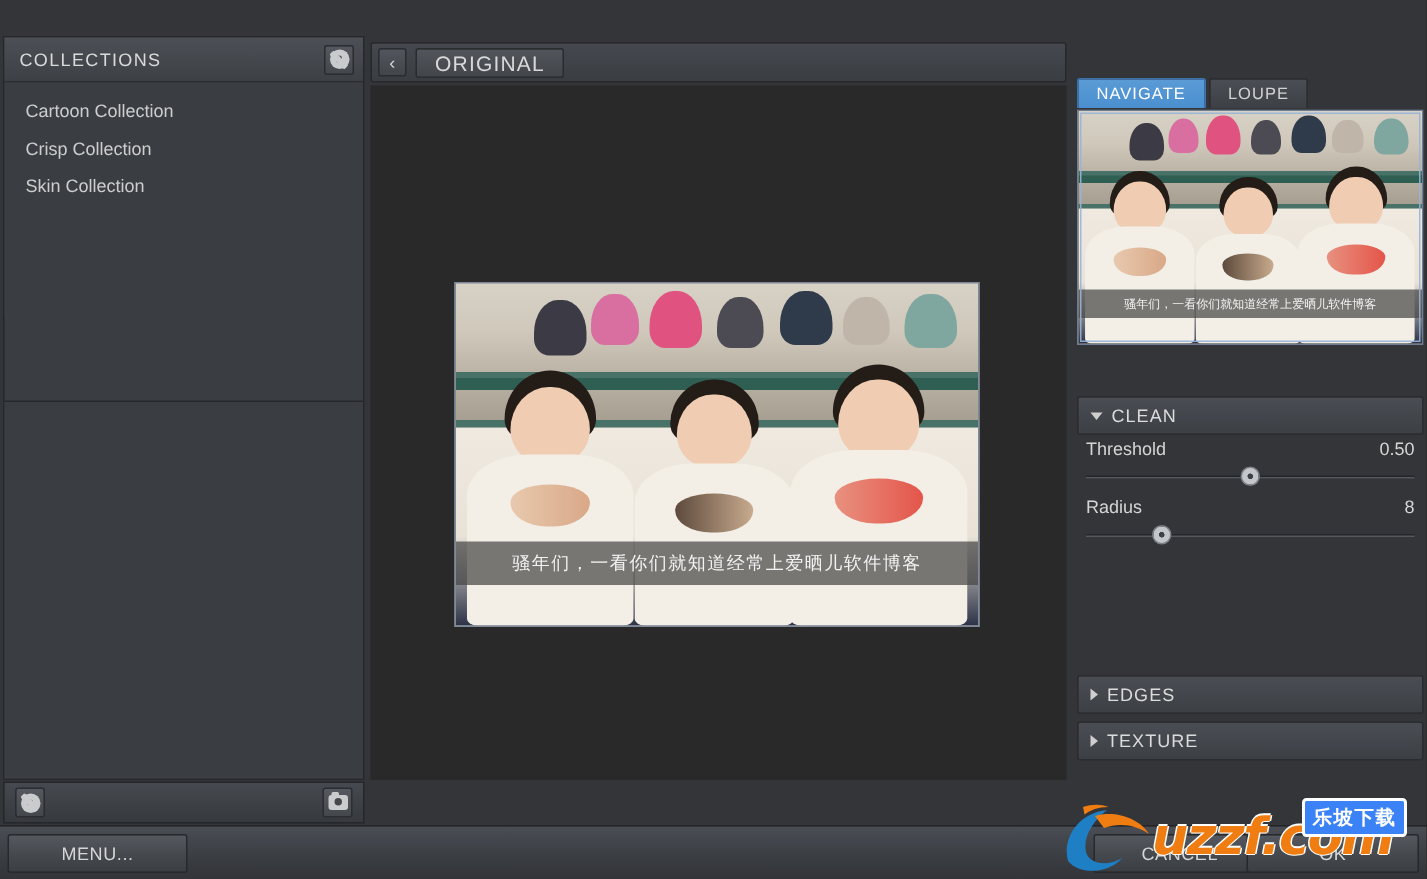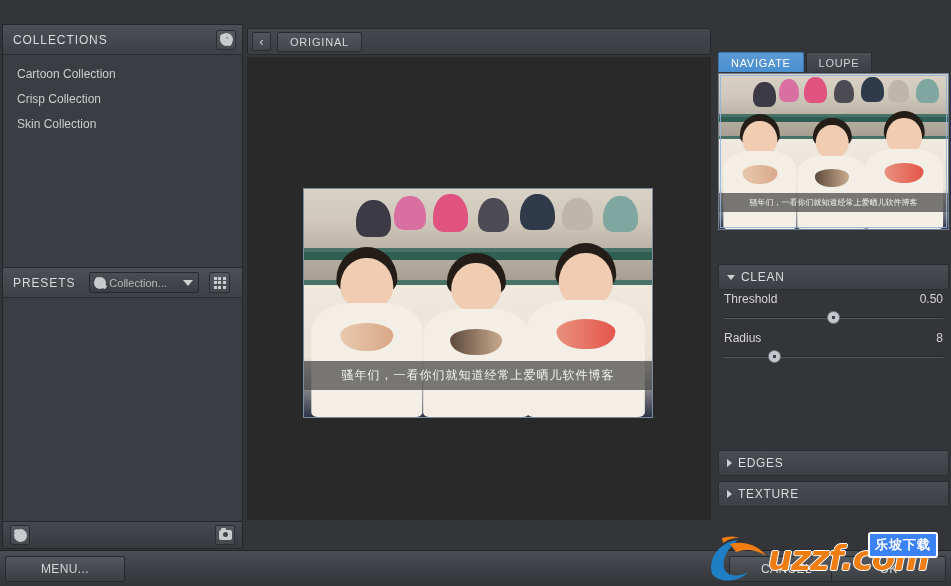--- a/index.html
+++ b/index.html
@@ -195,21 +195,21 @@
     display: flex; align-items: center; padding: 0 4px;
   }
   .tb-btn {
     height: 19px; min-width: 19px;
     background: linear-gradient(#52555b, #42454a);
     border: 1px solid #2a2c2f; border-radius: 2px;
     color: #d8d8d8; font-size: 11px;
     display: flex; align-items: center; justify-content: center;
     padding: 0 6px;
   }
-  #original-button { height: 20px; padding: 0 12px; letter-spacing: .8px; margin-left: 6px; font-size: 11px; }
+  #original-button { height: 20px; padding: 0 12px; letter-spacing: .8px; margin-left: 6px; font-size: 14px; }
   .chev { font-size: 12px; color: #d8d8d8; line-height: 1; }
   #tb-right { margin-left: auto; display: flex; align-items: center; gap: 6px; }
   #zoom-value {
     height: 19px; width: 56px;
     background: #3c3f44; border: 1px solid #2a2c2f; border-radius: 2px;
     color: #d9d4c6; font-size: 11px;
     display: flex; align-items: center; justify-content: center;
   }
   .mag-glyph {
     width: 9px; height: 9px; border: 1.5px solid #d0d2d4; border-radius: 50%; position: relative;
@@ -419,31 +419,20 @@
     </div>
 
     <div id="collections-list">
       <div class="collection-item">Cartoon Collection</div>
       <div class="collection-item">Crisp Collection</div>
       <div class="collection-item">Skin Collection</div>
       <div id="collections-empty"></div>
     </div>
 
     <div id="presets-bar">
-      <div id="presets-header">
-        <div id="presets-title">PRESETS</div>
-        <div id="preset-select">
-          <div class="gear" style="width:10px;height:10px;margin-left:2px;"></div>
-          <div id="preset-select-label">Collection...</div>
-          <div class="caret-down"></div>
-        </div>
-        <div id="preset-grid-btn">
-          <div class="grid-glyph"></div>
-        </div>
-      </div>
       <div id="presets-body"></div>
     </div>
   </div>
 
   <div id="left-bottom-strip">
     <div class="sq-btn">
       <div class="gear"></div>
     </div>
     <div class="sq-btn">
       <div class="cam-glyph"></div>

